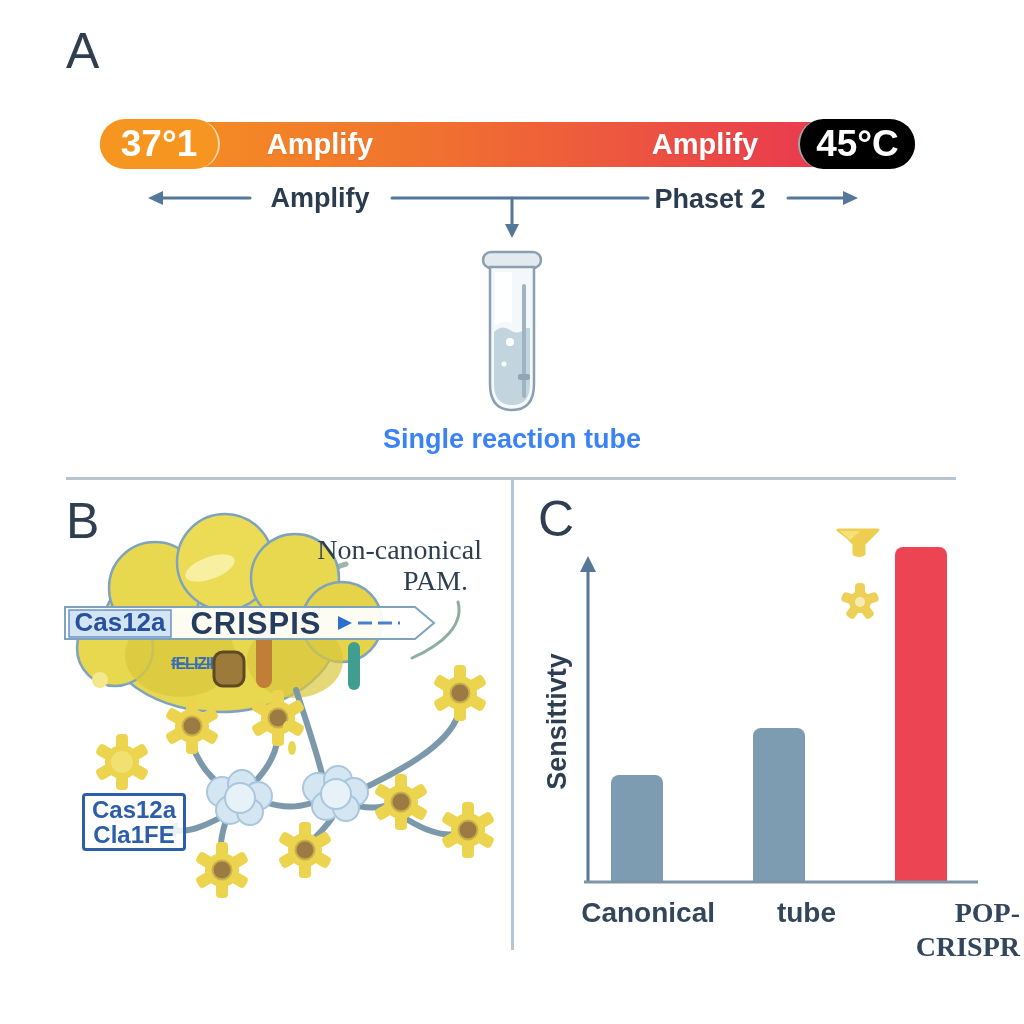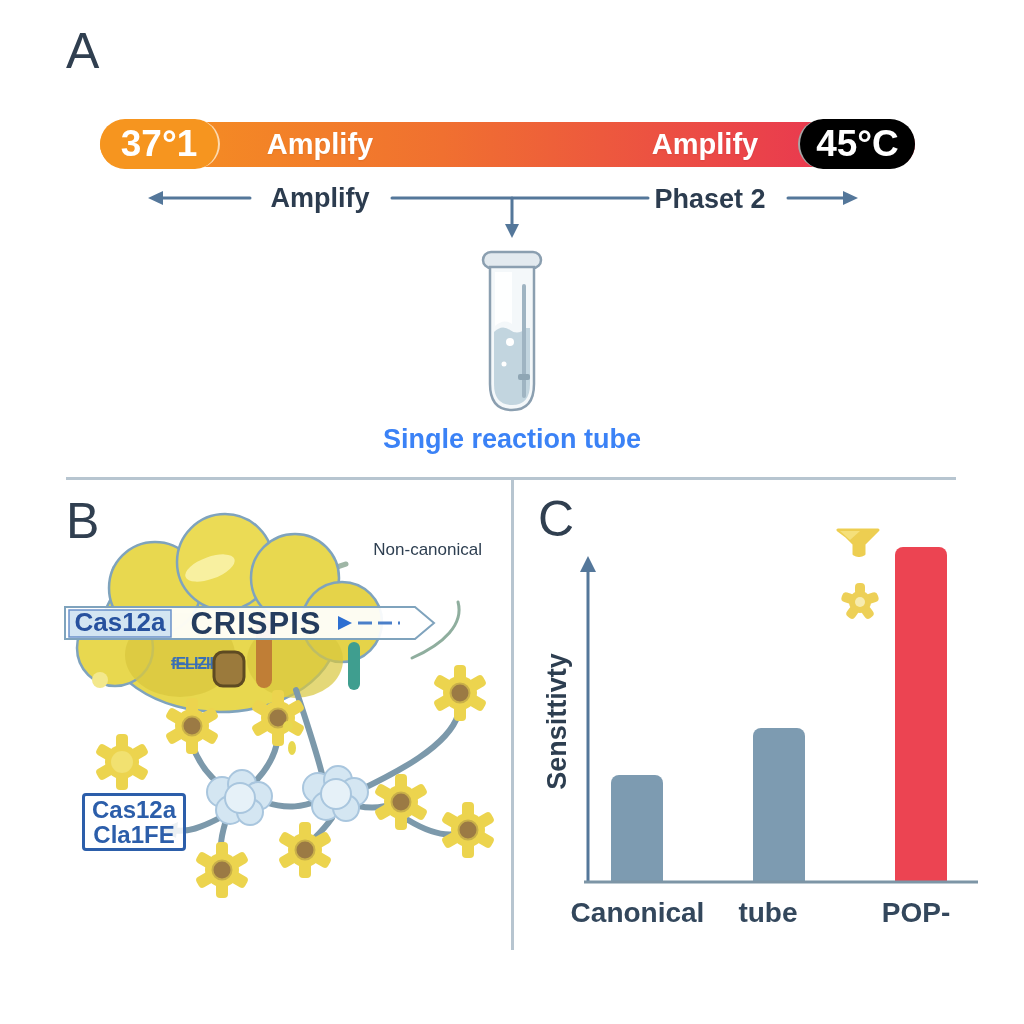--- a/index.html
+++ b/index.html
@@ -25,34 +25,34 @@
   #tube-caption { left:352px; top:424px; width:320px; text-align:center;
     font-size:27px; font-weight:600; color:#3b82f6; }
 
   
   .divider { background:#b7c5d0; }
   #divider-h { left:66px; top:477px; width:890px; height:3px; }
   #divider-v { left:511px; top:477px; width:3px; height:473px; }
 
   
   #pam-note { left:310px; top:534px; width:172px; text-align:right;
-    font-size:17px; font-weight:500; color:#2d3e50; line-height:31px; }
+    font-size:28px; font-weight:500; color:#2d3e50; line-height:31px;font-family:Liberation Serif, serif; }
   #pam-note .l2 { padding-right:14px; }
   #cas-box { left:82px; top:793px; width:104px; min-height:52px; border:3px solid #2c5eaa;
     border-radius:4px; background:rgba(255,255,255,.85); color:#2c5eaa; font-weight:700;
     font-size:24px; line-height:25px; text-align:center; padding:1px 2px; }
 
   
   #ylabel { left:450px; top:706px; width:215px; text-align:center; font-size:27px;
     font-weight:600; color:#2d3e50; transform:rotate(-90deg); }
   .bar { position:absolute; width:52px; bottom:142px; border-radius:8px 8px 0 0; }
   #bar-0 { left:611px; } #bar-1 { left:753px; } #bar-2 { left:895px; }
-  .cat-label { top:896px; text-align:center; font-size:28px; font-weight:600;
+  .cat-label { top:896px; text-align:right; font-size:28px; font-weight:600;
     color:#33475c; line-height:34px; }
-  #cat-0 { left:560px; width:155px; } #cat-1 { left:700px; width:136px; } #cat-2 { left:840px; width:152px; }
+  #cat-0 { left:560px; width:155px; } #cat-1 { left:700px; width:136px; } #cat-2 { left:868px; width:152px;font-family:Liberation Serif, serif; }
 
   svg { position:absolute; overflow:visible; }
   text { font-family:"Liberation Sans", sans-serif; }
 </style>
 </head>
 <body>
 
 <div class="abs panel-letter" style="left:66px; top:22px;">A</div>
 
 <div class="abs" id="grad-bar" style="background: linear-gradient(90deg, rgb(246, 149, 31), rgb(240, 112, 48) 42%, rgb(233, 58, 79) 88%);"></div>
@@ -198,20 +198,21 @@
   <use href="#gear" transform="translate(408,300)"></use>
   <use href="#gear" transform="translate(162,340)"></use>
   <use href="#gear" transform="translate(245,320)"></use>
 
   <circle cx="228" cy="196" r="5" fill="#E8D84F"></circle>
   <ellipse cx="232" cy="218" rx="4" ry="7" fill="#E8D84F"></ellipse>
 </svg>
 
 <div class="abs" id="pam-note">
   <div class="l1">Non-canonical</div>
+  <div class="l2">PAM.</div>
 </div>
 
 <div class="abs" id="cas-box">
   <div>Cas12a</div>
   <div>Cla1FE</div>
 </div>
 
 <div class="abs panel-letter" style="left:538px; top:490px;">C</div>
 
 <div class="abs" id="ylabel">Sensittivty</div>
@@ -245,13 +246,14 @@
 
 <div class="abs cat-label" id="cat-0">
   <div>Canonical</div>
 </div>
 <div class="abs cat-label" id="cat-1">
   <div>tube</div>
   <div></div>
 </div>
 <div class="abs cat-label" id="cat-2">
   <div>POP-</div>
+  <div>CRISPR</div>
 </div>
 
 </body></html>

